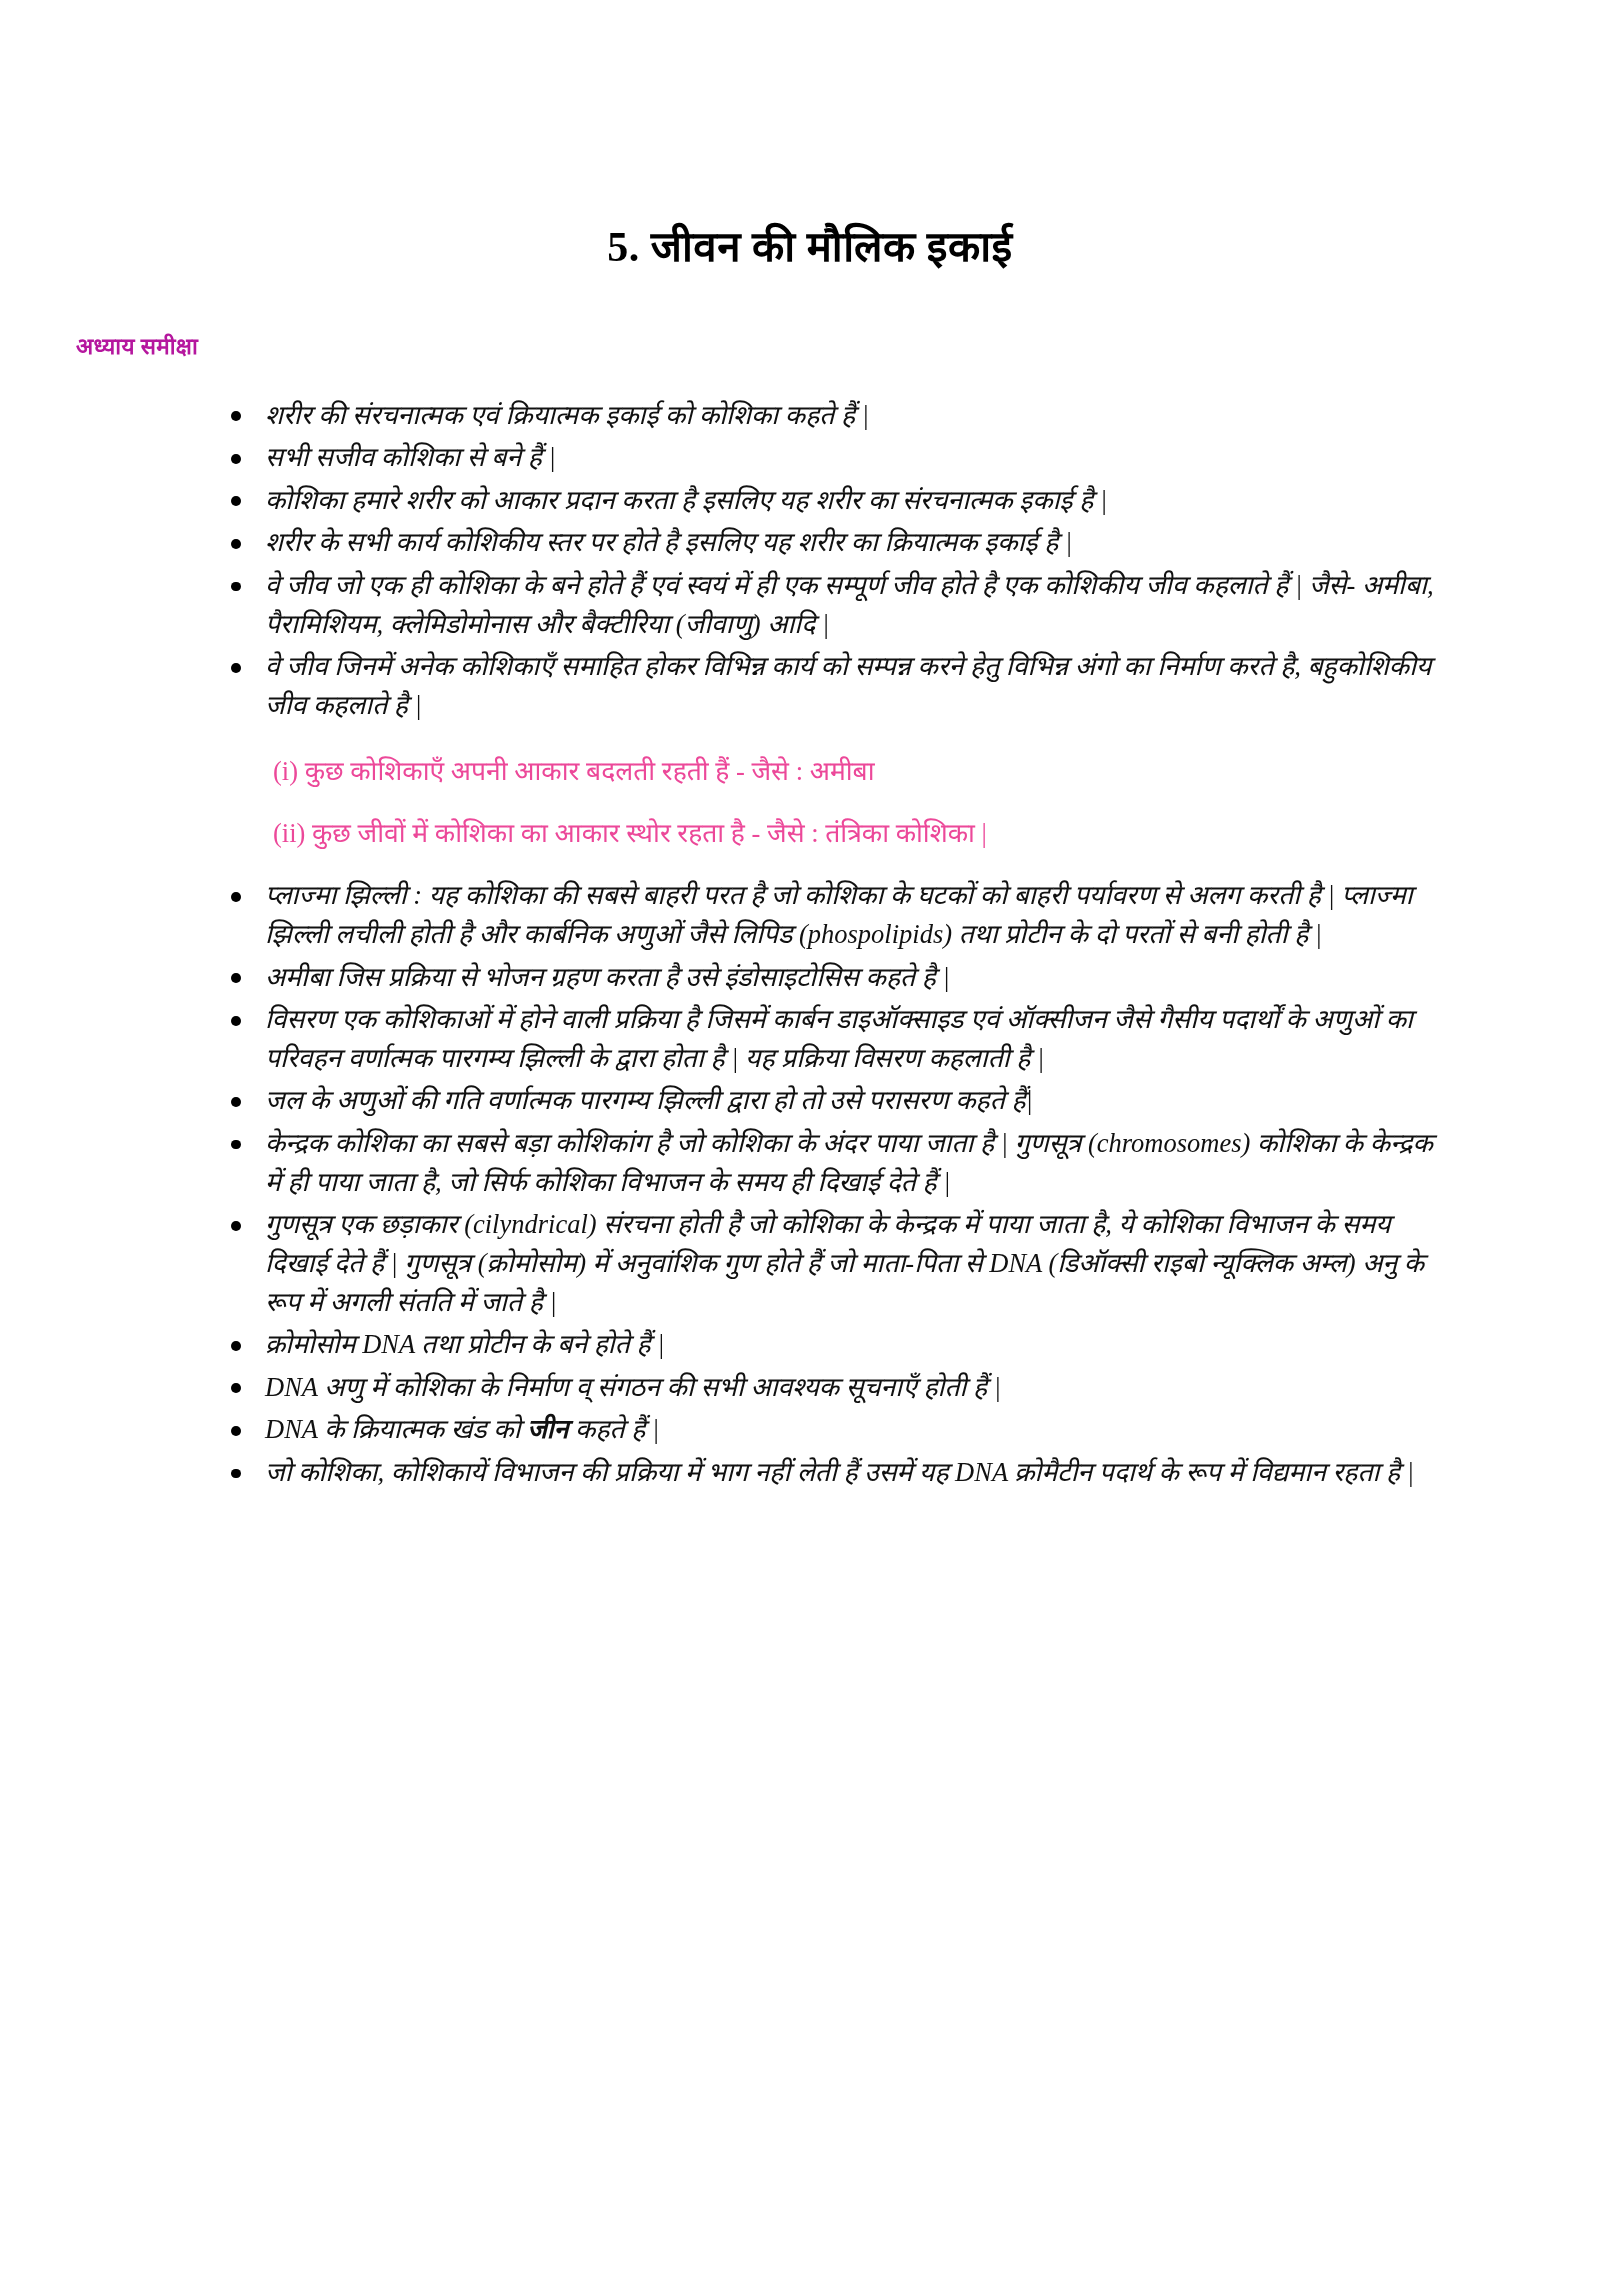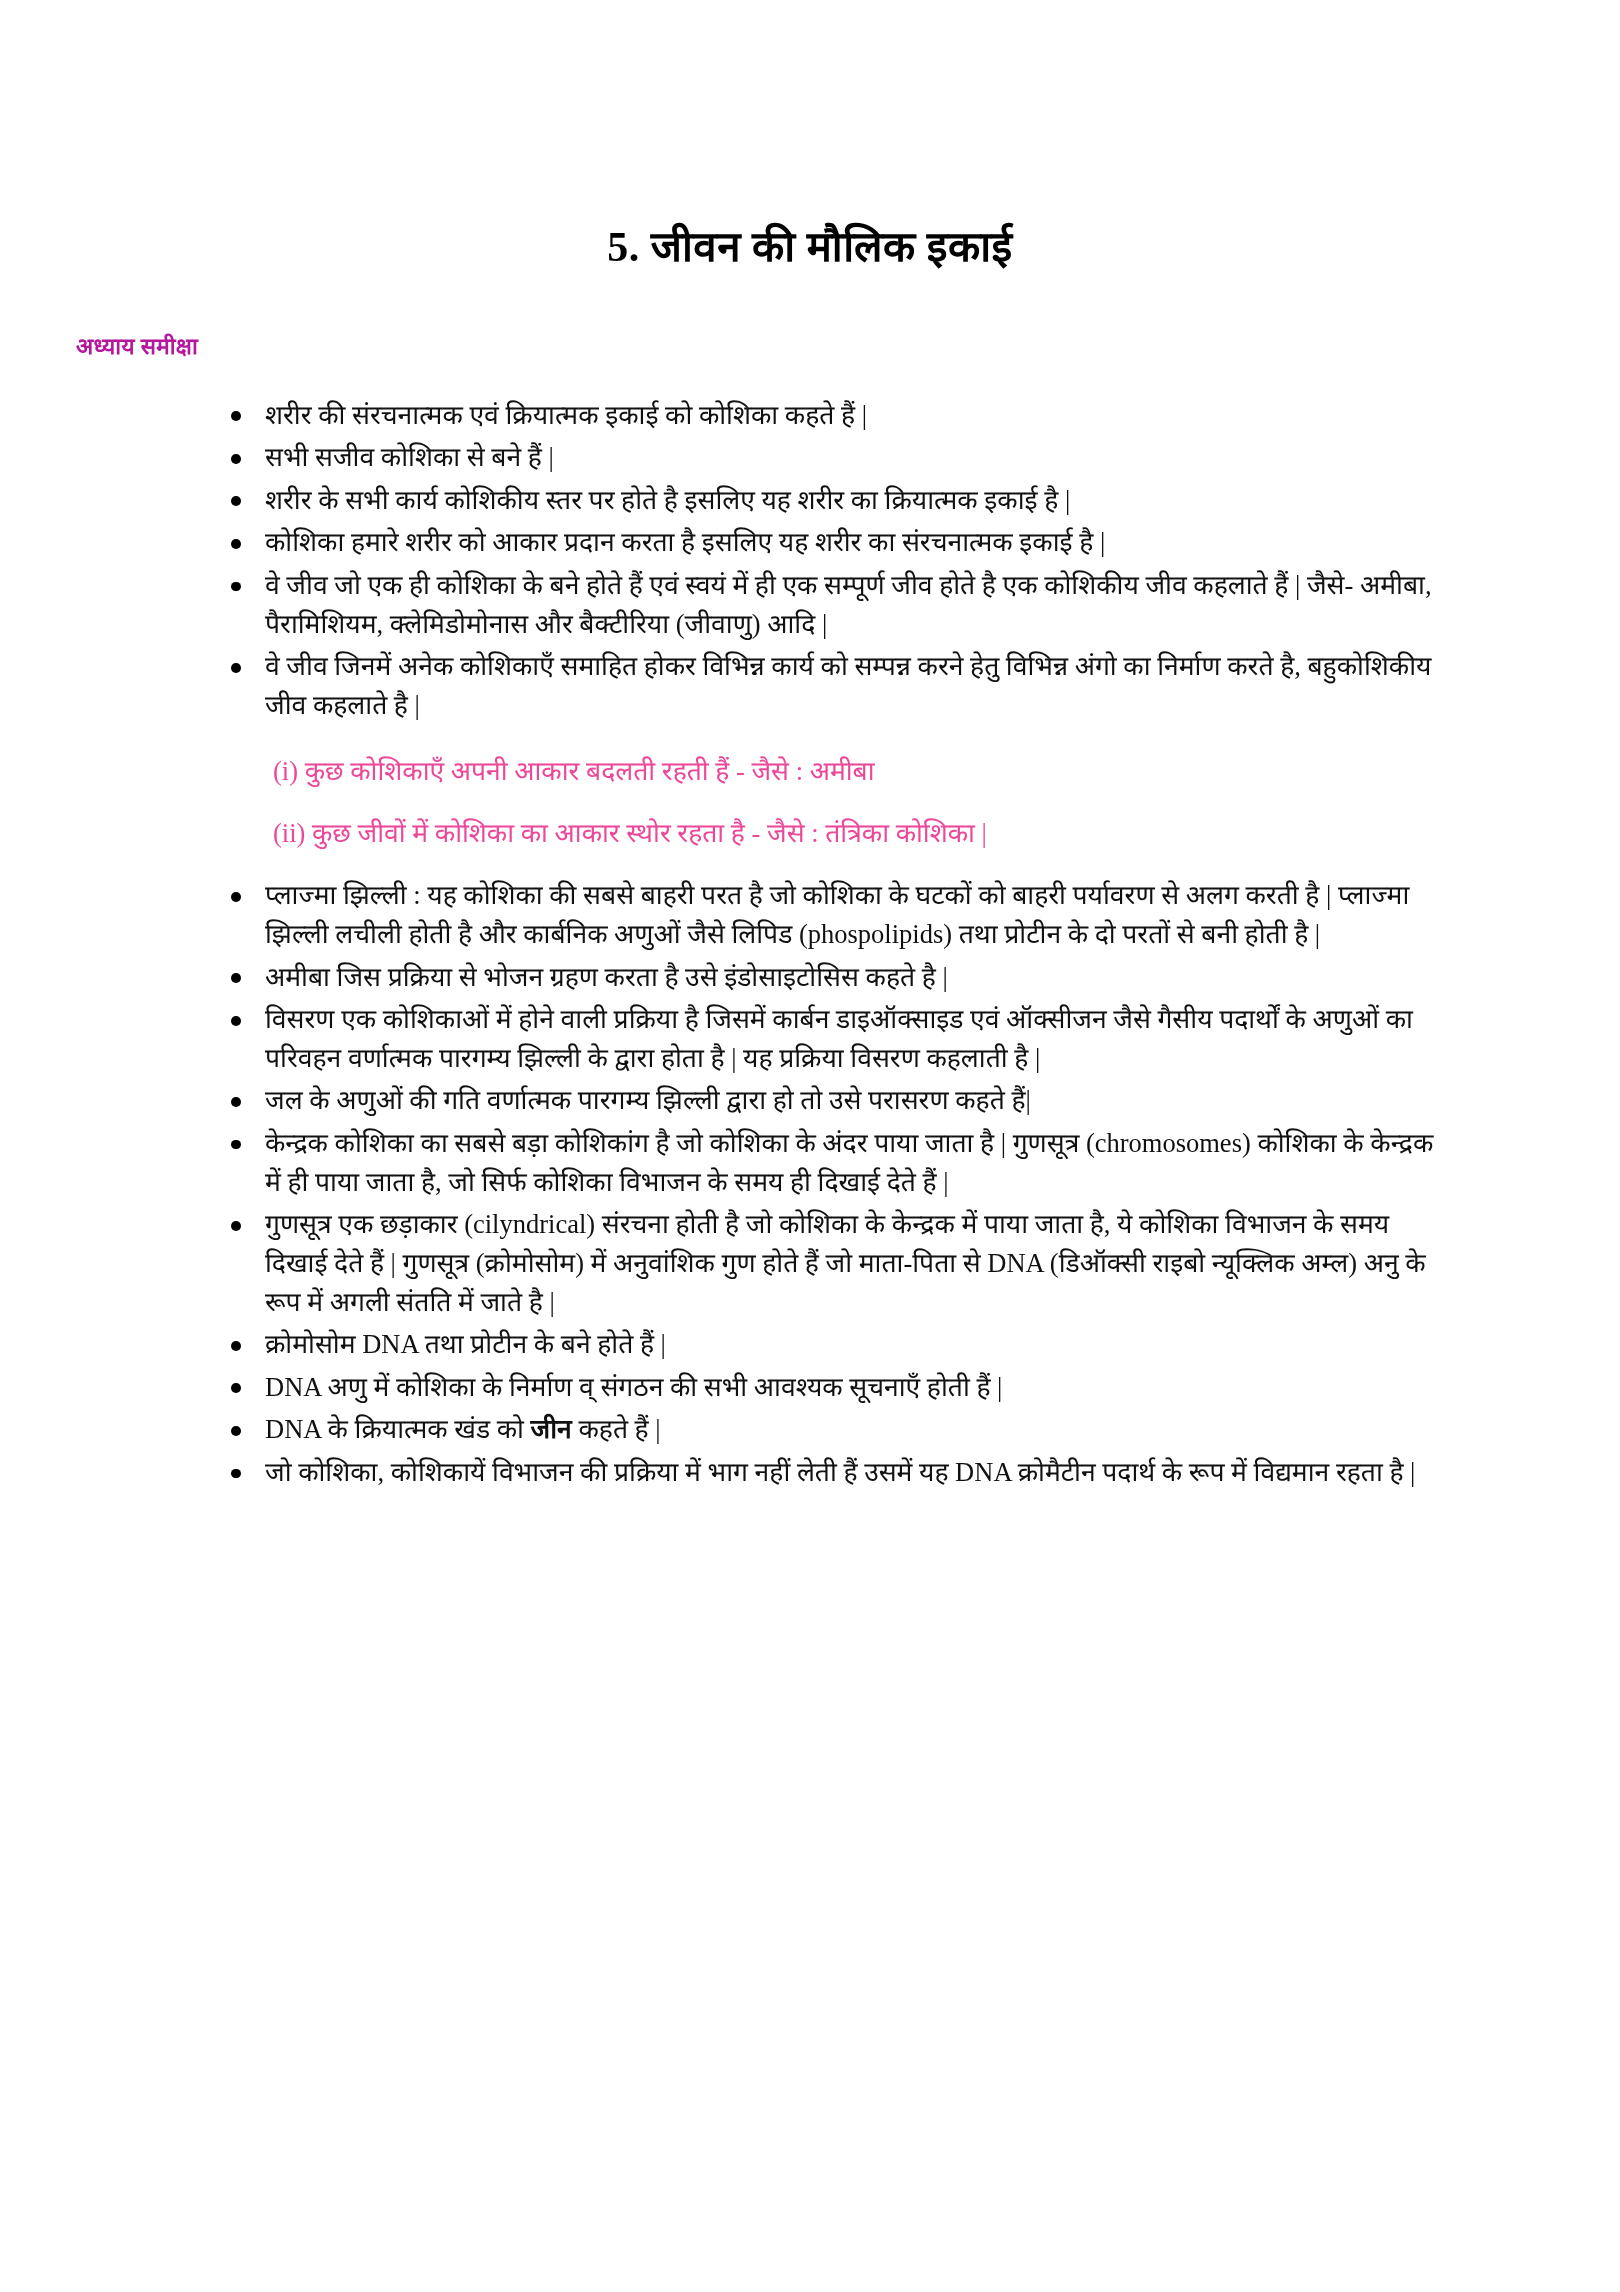--- a/index.html
+++ b/index.html
@@ -47,20 +47,21 @@
     padding-top: 35px;
   }
   .bullet-item {
     position: relative;
     font-size: 26.5px;
     line-height: 1.46;
     color: #111111;
     margin: 0 0 3.9px 0;
     padding-left: 42px;
     text-align: left;
+    font-style: italic;
   }
   .bullet-item::before {
     content: "";
     position: absolute;
     left: 7.8px;
     top: 15.7px;
     width: 9.8px;
     height: 9.8px;
     background: #000000;
     border-radius: 50%;
@@ -82,22 +83,22 @@
 <div class="page">
 
   <h1 class="page-title">5. जीवन की मौलिक इकाई</h1>
 
   <div class="section-label">अध्याय समीक्षा</div>
 
   <div class="content">
 
     <div class="bullet-item">शरीर की संरचनात्मक एवं क्रियात्मक इकाई को कोशिका कहते हैं |</div>
     <div class="bullet-item">सभी सजीव कोशिका से बने हैं |</div>
+    <div class="bullet-item">कोशिका हमारे शरीर को आकार प्रदान करता है इसलिए यह शरीर का संरचनात्मक इकाई है |</div>
     <div class="bullet-item">शरीर के सभी कार्य कोशिकीय स्तर पर होते है इसलिए यह शरीर का क्रियात्मक इकाई है |</div>
-    <div class="bullet-item">कोशिका हमारे शरीर को आकार प्रदान करता है इसलिए यह शरीर का संरचनात्मक इकाई है |</div>
     <div class="bullet-item">वे जीव जो एक ही कोशिका के बने होते हैं एवं स्वयं में ही एक सम्पूर्ण जीव होते है एक कोशिकीय जीव कहलाते हैं | जैसे- अमीबा, पैरामिशियम, क्लेमिडोमोनास और बैक्टीरिया (जीवाणु) आदि |</div>
     <div class="bullet-item">वे जीव जिनमें अनेक कोशिकाएँ समाहित होकर विभिन्न कार्य को सम्पन्न करने हेतु विभिन्न अंगो का निर्माण करते है, बहुकोशिकीय जीव कहलाते है |</div>
 
     <div class="spacer-sm"></div>
     <div class="sub-item">(i) कुछ कोशिकाएँ अपनी आकार बदलती रहती हैं - जैसे : अमीबा</div>
     <div class="spacer-sm"></div>
     <div class="sub-item">(ii) कुछ जीवों में कोशिका का आकार स्थोर रहता है - जैसे : तंत्रिका कोशिका |</div>
     <div class="spacer-sm"></div>
 
     <div class="bullet-item">प्लाज्मा झिल्ली : यह कोशिका की सबसे बाहरी परत है जो कोशिका के घटकों को बाहरी पर्यावरण से अलग करती है | प्लाज्मा झिल्ली लचीली होती है और कार्बनिक अणुओं जैसे लिपिड (phospolipids) तथा प्रोटीन के दो परतों से बनी होती है |</div>

